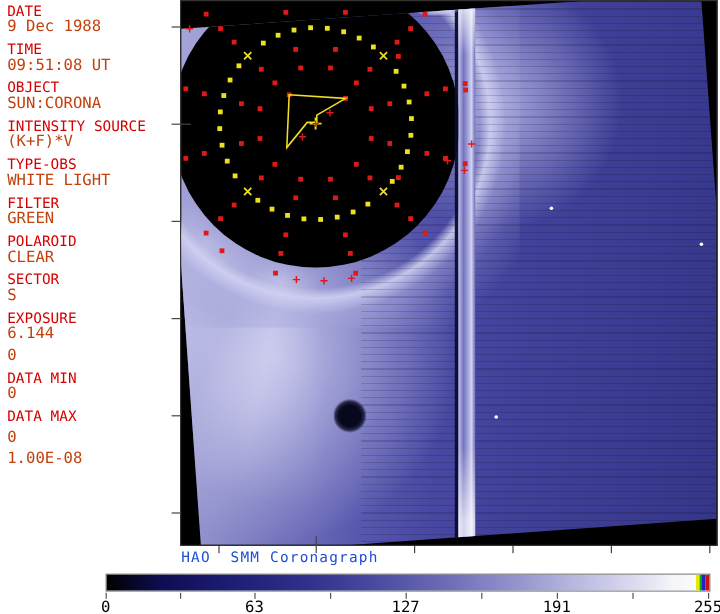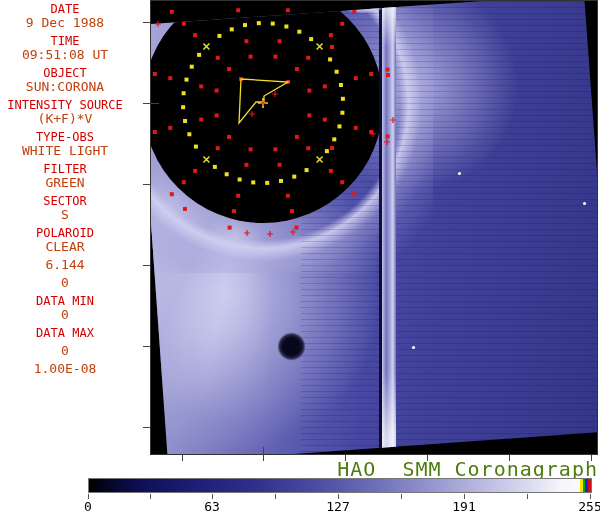--- a/index.html
+++ b/index.html
@@ -1,19 +1,19 @@
 <!DOCTYPE html>
 <html><head>
 <meta charset="utf-8">
 <style>
   html,body{margin:0;padding:0;}
   body{width:600px;height:512px;position:relative;background:#fff;overflow:hidden;
        font-family:"DejaVu Sans Mono","Liberation Mono",monospace;}
   .sidebar{position:absolute;left:0;top:0;width:124px;height:455px;background:#fff;
-           padding:2px 0 0 6px;box-sizing:border-box;text-align:center;}
+           padding:2px 0 0 6px;box-sizing:border-box;}
   .field{margin-bottom:4px;}
   .flabel{color:#d40000;font-size:12px;line-height:14px;white-space:pre;}
   .fvalue{color:#c2410c;font-size:13px;line-height:14px;white-space:pre;}
   .image-area{position:absolute;left:150px;top:0;width:446px;height:453px;
               border:1px solid #333;background:#000;overflow:hidden;}
   .photo-quad{position:absolute;inset:0;
               clip-path:polygon(-14px 24px,433px -7px,465px 430px,17px 462px);}
   .photo-fill{position:absolute;inset:0;background:
       radial-gradient(circle 150px at 262px 85px, rgba(186,186,232,.85), rgba(186,186,232,0) 70%),
       radial-gradient(circle 230px at 75px 295px, rgba(208,208,242,.8), rgba(208,208,242,0) 68%),
@@ -33,22 +33,22 @@
   .speck{position:absolute;width:3px;height:3px;background:#fff;border-radius:50%;}
   .occulter{position:absolute;left:-8px;top:-18px;width:240px;height:240px;border-radius:50%;background:#000;}
   .streak-dark{position:absolute;left:228px;top:0;bottom:0;width:3px;background:#0b0b30;opacity:.95;}
   .streak-bright{position:absolute;left:231px;top:0;bottom:0;width:14px;background:
       linear-gradient(180deg, rgba(255,255,255,.8), rgba(255,255,255,0) 10%, rgba(255,255,255,0) 82%, rgba(255,255,255,.7) 96%),
       linear-gradient(90deg,#c2c2ea 0%,#7474be 30%,#a0a0da 55%,#d2d2f0 78%,#6c6cb6 100%);}
   .top-blob{position:absolute;left:192px;top:0;width:40px;height:12px;background:
       radial-gradient(ellipse at center, rgba(248,248,255,.95), rgba(200,200,240,.5) 60%, rgba(0,0,0,0) 75%);}
   .overlay-svg{position:absolute;inset:0;}
   .tick{position:absolute;background:#444;}
-  .title{position:absolute;left:151px;top:457px;width:447px;text-align:right;color:#4d7c0f;
-         font-size:20px;letter-spacing:1px;white-space:pre;}
+  .title{position:absolute;left:151px;top:457px;width:447px;text-align:left;color:#1d4ed8;
+         font-size:12px;letter-spacing:1px;white-space:pre;}
   .cb{position:absolute;left:88px;top:478px;width:502px;height:13px;border:1px solid #777;}
   .cb-grad{position:absolute;inset:0;background:linear-gradient(90deg,#000 0%,#0d0d52 9%,#1c1c74 20%,
       #30308c 33%,#4b4ba2 45%,#6e6eb8 57%,#9494ce 68%,#bcbce2 79%,#dcdcef 88%,#f5f5fa 94%,#fff 100%);}
   .stripe{position:absolute;top:0;bottom:0;}
   .cb-tick{position:absolute;width:1px;height:5px;top:494px;background:#555;}
   .cb-label{position:absolute;top:499px;width:40px;text-align:center;font-size:13px;color:#000;}
 </style>
 </head>
 <body>
 
@@ -71,28 +71,29 @@
     </div>
     <div class="field">
       <div class="flabel">TYPE-OBS</div>
       <div class="fvalue">WHITE LIGHT</div>
     </div>
     <div class="field">
       <div class="flabel">FILTER</div>
       <div class="fvalue">GREEN</div>
     </div>
     <div class="field">
+      <div class="flabel">POLAROID</div>
+      <div class="fvalue">CLEAR</div>
+    </div>
+    <div class="field">
       <div class="flabel">SECTOR</div>
       <div class="fvalue">S</div>
     </div>
     <div class="field">
-      <div class="flabel">POLAROID</div>
-      <div class="fvalue">CLEAR</div>
-    </div>
-    <div class="field">
+      <div class="flabel">EXPOSURE</div>
       <div class="fvalue">6.144</div>
     </div>
     <div class="field">
       <div class="fvalue">0</div>
     </div>
     <div class="field">
       <div class="flabel">DATA MIN</div>
       <div class="fvalue">0</div>
     </div>
     <div class="field">

